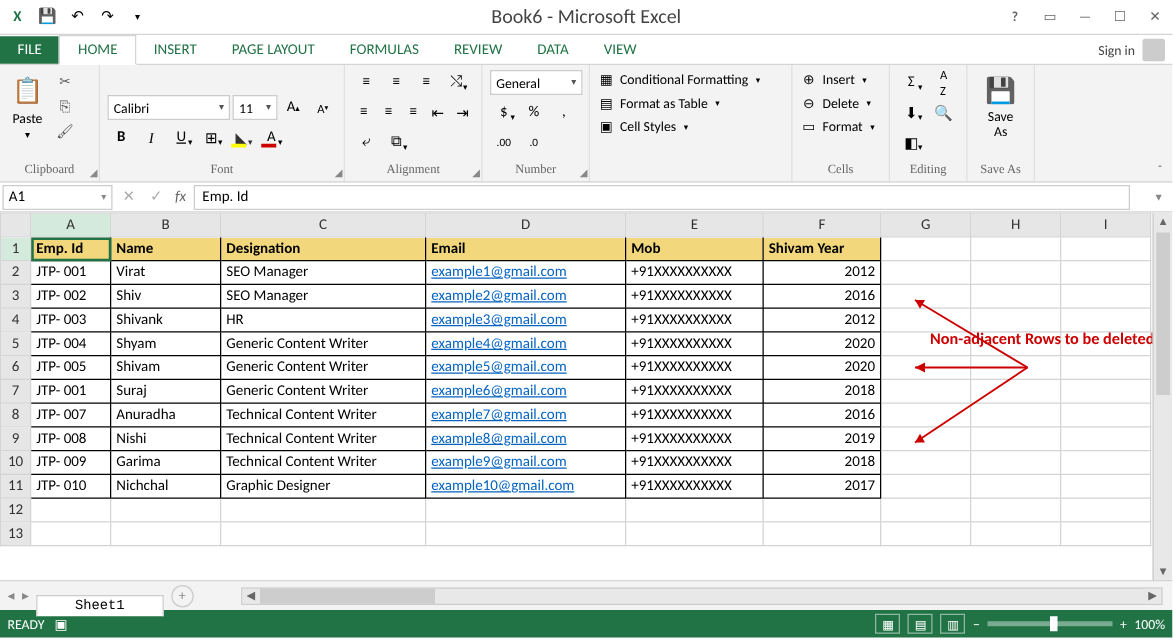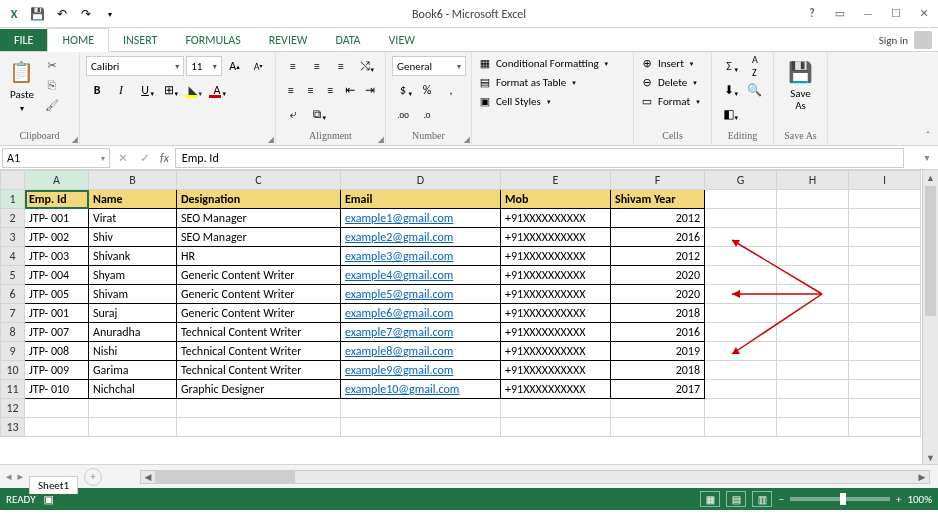--- a/index.html
+++ b/index.html
@@ -1,57 +1,57 @@
 <!DOCTYPE html>
 <html><head>
 <meta charset="utf-8">
 <style>
 * { margin: 0; padding: 0; box-sizing: border-box; font-family: "Segoe UI", Calibri, sans-serif; }
 body { width: 938px; height: 514px; background: #fff; overflow: hidden; position: relative; }
 
 .titlebar { height: 28px; background: #fff; border-bottom: 1px solid #d4d4d4; display: flex; align-items: center; position: relative; }
 .qat { display: flex; align-items: center; gap: 4px; padding-left: 4px; }
 .qat-item { width: 20px; height: 20px; display: flex; align-items: center; justify-content: center; font-size: 12px; }
-.title-text { position: absolute; left: 50%; transform: translateX(-50%); font-size: 12px; color: #444; }
+.title-text { position: absolute; left: 50%; transform: translateX(-50%); font-size: 16px; color: #444; }
 .win-controls { margin-left: auto; display: flex; align-items: center; }
 .win-btn { width: 28px; height: 24px; display: flex; align-items: center; justify-content: center; font-size: 11px; color: #666; }
 .win-btn.help { font-weight: bold; }
 
 .tabs { height: 24px; display: flex; align-items: flex-end; background: #fff; border-bottom: 1px solid #d4d4d4; position: relative; }
 .tab { padding: 4px 14px; font-size: 12px; color: #217346; cursor: pointer; }
 .tab.file { background: #217346; color: #fff; }
 .tab.active { border: 1px solid #d4d4d4; border-bottom: 1px solid #fff; background: #fff; margin-bottom: -1px; color: #217346; font-weight: normal; }
 .tabs .signin { margin-left: auto; padding: 4px 6px; font-size: 11px; color: #444; }
 .tabs .avatar { width: 18px; height: 18px; background: #ccc; margin: 0 6px 2px 0; border-radius: 2px; }
 
 .ribbon { height: 94px; background: #f3f3f3; border-bottom: 1px solid #d4d4d4; display: flex; position: relative; }
 .ribbon-group { border-right: 1px solid #e0e0e0; padding: 4px 6px 2px; display: flex; flex-direction: column; justify-content: space-between; }
 .ribbon-group-label { font-size: 10px; color: #666; text-align: center; padding: 2px 0; font-family: Liberation Serif, serif; }
 .ribbon-content { flex: 1; display: flex; gap: 4px; align-items: flex-start; }
 .big-btn { display: flex; flex-direction: column; align-items: center; gap: 2px; padding: 2px; font-size: 11px; }
 .big-btn .ico { width: 28px; height: 28px; display: flex; align-items: center; justify-content: center; font-size: 20px; }
 .small-btns { display: flex; flex-direction: column; gap: 2px; }
 .small-btn { width: 20px; height: 18px; display: flex; align-items: center; justify-content: center; font-size: 11px; color: #555; }
-.font-row { display: flex; gap: 2px; align-items: center; }
+.font-row { display: flex; gap: 2px; align-items: center; margin-top: 20px; }
 .font-sel { border: 1px solid #ccc; background: #fff; font-size: 11px; height: 20px; padding: 0 4px; display: flex; align-items: center; justify-content: space-between; gap: 6px; }
 .font-sel .dd { font-size: 8px; color: #555; }
 .ribbon-col { display: flex; flex-direction: column; gap: 4px; }
 .ribbon-row3 { display: flex; gap: 2px; }
 .rb { width: 22px; height: 20px; display: flex; align-items: center; justify-content: center; font-size: 12px; border: 1px solid transparent; position: relative; }
 .rb.b { font-weight: bold; }
 .rb.i { font-style: italic; font-family: "Times New Roman", serif; }
 .rb.u { text-decoration: underline; }
 .rb .dd2 { font-size: 7px; position: absolute; right: 1px; bottom: 1px; }
 .ribbon-collapse { position: absolute; right: 2px; bottom: 2px; font-size: 10px; color: #666; width: 16px; height: 16px; display: flex; align-items: center; justify-content: center; }
 .dl { position: absolute; right: 1px; bottom: 1px; font-size: 8px; color: #888; }
 .cell-style-row { display: flex; align-items: center; gap: 4px; font-size: 11px; padding: 1px 0; }
 .cell-style-row .si { width: 14px; text-align: center; }
 
 .formula-bar { height: 24px; display: flex; align-items: center; border-bottom: 1px solid #d4d4d4; background: #fff; }
-.name-box { width: 108px; border: 1px solid #ccc; height: 20px; margin: 0 2px; padding: 0 4px; font-size: 12px; display: flex; align-items: center; justify-content: space-between; }
+.name-box { width: 88px; border: 1px solid #ccc; height: 20px; margin: 0 2px; padding: 0 4px; font-size: 12px; display: flex; align-items: center; justify-content: space-between; }
 .name-box .dd { font-size: 8px; color: #888; }
 .fb-btn { width: 22px; height: 20px; display: flex; align-items: center; justify-content: center; color: #aaa; font-size: 12px; }
 .fx { font-style: italic; font-size: 12px; color: #666; padding: 0 4px; }
 .fb-input { flex: 1; border: 1px solid #ccc; height: 20px; padding: 0 6px; font-size: 12px; margin: 0 16px 0 2px; }
 .fb-expand { width: 14px; height: 14px; color: #888; font-size: 10px; margin-right: 4px; display: flex; align-items: center; justify-content: center; }
 
 .grid-area { position: relative; height: 294px; overflow: hidden; }
 .grid { border-collapse: collapse; font-size: 12px; table-layout: fixed; }
 .grid th, .grid td { border: 1px solid #d4d4d4; padding: 0 4px; height: 19px; text-align: left; white-space: nowrap; overflow: hidden; }
 .grid .row-hdr, .grid .col-hdr { background: #e6e6e6; text-align: center; font-weight: normal; color: #333; }
@@ -72,21 +72,21 @@
 .data-body.num { text-align: right; }
 .link { color: #0563c1; text-decoration: underline; }
 .active-cell { outline: 2px solid #217346; outline-offset: -2px; }
 
 .annotation { position: absolute; right: 14px; top: 94px; width: 180px; color: #c00; font-size: 13px; font-weight: bold; line-height: 1.3; pointer-events: none; }
 .ann-svg { position: absolute; right: 106px; top: 60px; pointer-events: none; }
 
 .sheet-tabs { height: 24px; display: flex; align-items: center; border-top: 1px solid #d4d4d4; background: #f3f3f3; font-size: 11px; }
 .sheet-nav { display: flex; padding: 0 4px; color: #888; gap: 2px; }
 .sheet-nav span { padding: 0 2px; }
-.sheet-tab { background: #fff; border: 1px solid #ccc; border-bottom: none; padding: 2px 8px; margin-top: 16px; }
+.sheet-tab { background: #fff; border: 1px solid #ccc; border-bottom: none; padding: 2px 30px; margin-top: 16px; font-family: Liberation Mono, monospace; }
 .sheet-add { width: 18px; height: 18px; border: 1px solid #ccc; border-radius: 50%; display: flex; align-items: center; justify-content: center; margin-left: 6px; color: #888; }
 .hscroll { flex: 1; margin: 0 8px; height: 14px; background: #e8e8e8; border: 1px solid #ccc; position: relative; }
 .hscroll .thumb { position: absolute; left: 14px; width: 140px; top: 0; bottom: 0; background: #cdcdcd; }
 .hscroll .arr { position: absolute; top: 0; bottom: 0; width: 14px; display: flex; align-items: center; justify-content: center; font-size: 9px; color: #666; background: #e8e8e8; }
 
 .status-bar { height: 22px; background: #217346; color: #fff; display: flex; align-items: center; font-size: 11px; padding: 0 6px; gap: 8px; }
 .status-bar .right { margin-left: auto; display: flex; align-items: center; gap: 6px; }
 .view-btn { width: 20px; height: 16px; border: 1px solid rgba(255,255,255,0.5); display: flex; align-items: center; justify-content: center; font-size: 10px; }
 .zoom-slider { width: 100px; height: 4px; background: rgba(255,255,255,0.4); position: relative; }
 .zoom-slider .t { position: absolute; left: 50%; top: -4px; width: 6px; height: 12px; background: #fff; }
@@ -113,20 +113,21 @@
     <div class="win-btn">—</div>
     <div class="win-btn">☐</div>
     <div class="win-btn">✕</div>
   </div>
 </div>
 
 <div class="tabs">
   <div class="tab file">FILE</div>
   <div class="tab active">HOME</div>
   <div class="tab">INSERT</div>
+  <div class="tab">PAGE LAYOUT</div>
   <div class="tab">FORMULAS</div>
   <div class="tab">REVIEW</div>
   <div class="tab">DATA</div>
   <div class="tab">VIEW</div>
   <div class="signin">Sign in</div>
   <div class="avatar"></div>
 </div>
 
 <div class="ribbon">
 
@@ -163,20 +164,21 @@
       </div>
       <div class="ribbon-row3">
         <div class="rb b">B</div>
         <div class="rb i">I</div>
         <div class="rb u">U<span class="dd2">▾</span></div>
         <div class="rb">⊞<span class="dd2">▾</span></div>
         <div class="rb" style="color:#333">◣<span style="position:absolute;bottom:1px;left:2px;right:6px;height:3px;background:#ffff00"></span><span class="dd2">▾</span></div>
         <div class="rb">A<span style="position:absolute;bottom:1px;left:2px;right:6px;height:3px;background:#c00"></span><span class="dd2">▾</span></div>
       </div>
     </div>
+    <div class="ribbon-group-label">Font</div>
     <div class="dl">◢</div>
   </div>
 
   <div class="ribbon-group" style="width:110px;position:relative">
     <div class="ribbon-col">
       <div class="ribbon-row3">
         <div class="rb">≡</div>
         <div class="rb">≡</div>
         <div class="rb">≡</div>
         <div class="rb">⤭<span class="dd2">▾</span></div>
@@ -497,20 +499,21 @@
     </table>
 
   <svg class="ann-svg" width="110" height="140">
     <line x1="10" y1="10" x2="100" y2="64" stroke="#c00" stroke-width="1.5"></line>
     <line x1="10" y1="64" x2="100" y2="64" stroke="#c00" stroke-width="1.5"></line>
     <line x1="10" y1="124" x2="100" y2="64" stroke="#c00" stroke-width="1.5"></line>
     <polygon points="10,10 18,10 14,17" fill="#c00"></polygon>
     <polygon points="10,64 18,60 18,68" fill="#c00"></polygon>
     <polygon points="10,124 18,124 14,117" fill="#c00"></polygon>
   </svg>
+  <div class="annotation">Non-adjacent Rows to be deleted</div>
 
   <div class="vscroll">
     <div class="arr" style="top:0">▲</div>
     <div class="thumb"></div>
     <div class="arr" style="bottom:0">▼</div>
   </div>
 </div>
 
 <div class="sheet-tabs">
   <div class="sheet-nav">

